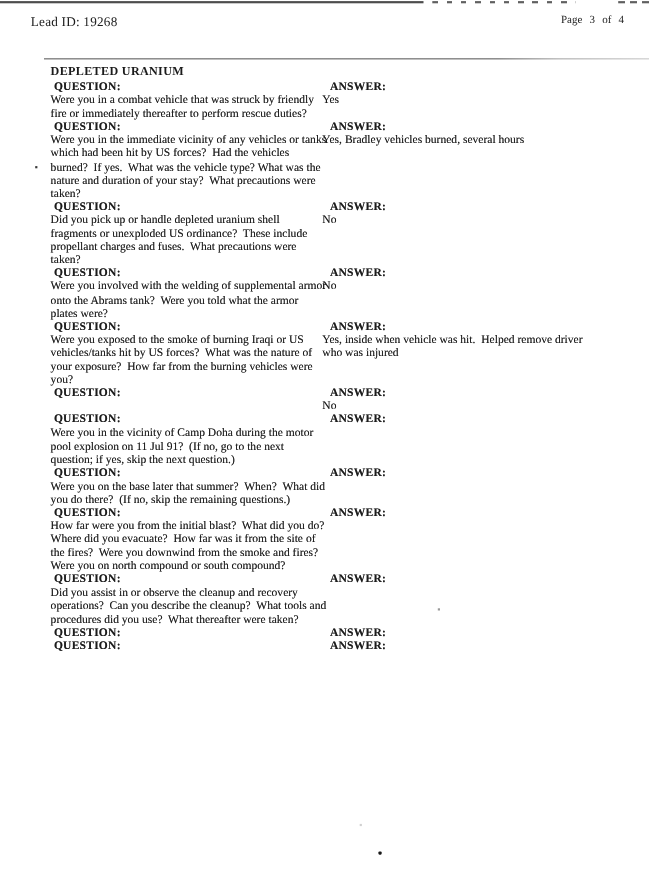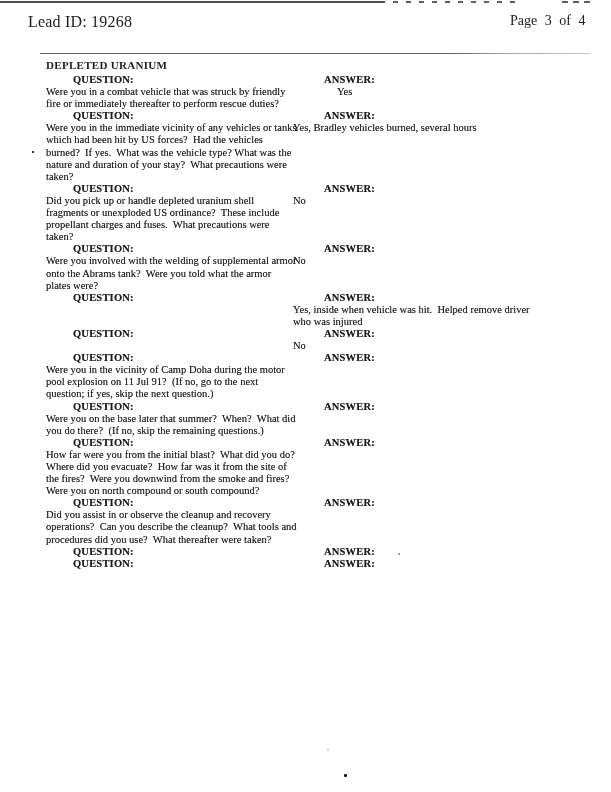--- a/index.html
+++ b/index.html
@@ -13,45 +13,45 @@
   }
   
   .top-bar { position:absolute; top:1px; left:0; width:385px; height:2px; background:#4d4d4d; }
   .top-dashes-1 { position:absolute; top:1px; left:393px; width:130px; height:2px;
     background:repeating-linear-gradient(90deg,#606060 0 5px,transparent 5px 13px); }
   .top-dashes-2 { position:absolute; top:1px; left:562px; width:30px; height:2px;
     background:repeating-linear-gradient(90deg,#606060 0 6px,transparent 6px 11px); }
 
   .lead-id {
     position:absolute; top:13px; left:28px;
-    font-size:16px; letter-spacing:0.2px;text-align:center;
+    font-size:12px; letter-spacing:0.2px;text-align:center;
   }
   .page-num {
     position:absolute; top:13px; left:510px;
-    font-size:14px; word-spacing:4px;
+    font-size:10px; word-spacing:4px;
   }
 
   .section-rule {
     position:absolute; top:53px; left:40px; width:550px; height:1px;
     background:linear-gradient(90deg,#5f5f5f 0 75%, rgba(95,95,95,0.55) 85%, rgba(95,95,95,0.35) 100%);
   }
   .section-title {
     position:absolute; top:59px; left:46px;
     font-size:11px; font-weight:bold; letter-spacing:0.3px;text-align:right;
   }
 
   .qa-list {
     position:absolute; top:74px; left:46px; width:548px;
     font-size:10.5px; line-height:12.1px;
     text-shadow:0 0 0.4px rgba(0,0,0,0.5);
   }
   .qa { display:flex; align-items:flex-start; }
   .qcol { width:247px; flex:none; }
   .acol { flex:1; min-width:0; }
-  .qa-label { font-weight:bold; padding-left:3px; letter-spacing:0.2px;margin-left:24px; }
+  .qa-label { font-weight:bold; padding-left:3px; letter-spacing:0.2px; }
   .alabel { padding-left:7px; }
   .qa-text { white-space:pre; }
 
   
   .dot { position:absolute; background:#111; }
   .dot-margin   { top:151px; left:32px;  width:2px; height:2px; background:#3a3a3a; }
   .dot-answer   { top:553px; left:398px; width:2px; height:2px; background:#555; opacity:.6; }
   .dot-faint    { top:749px; left:327px; width:2px; height:2px; background:#999; opacity:.45; }
   .dot-footer   { top:774px; left:344px; width:3px; height:3px; background:#181818; border-radius:1px; }
 </style>
@@ -70,21 +70,21 @@
 
 <div class="qa-list" id="qa-list">
   <div class="qa">
     <div class="qcol">
       <div class="qa-label">QUESTION:</div>
       <div class="qa-text">Were you in a combat vehicle that was struck by friendly
 fire or immediately thereafter to perform rescue duties?</div>
     </div>
     <div class="acol">
       <div class="qa-label alabel">ANSWER:</div>
-      <div class="qa-text alabel-text" style="padding-left:0;margin-left:44px;">Yes</div>
+      <div class="qa-text alabel-text" style="padding-left:0;">Yes</div>
     </div>
   </div>
 
   <div class="qa">
     <div class="qcol">
       <div class="qa-label">QUESTION:</div>
       <div class="qa-text">Were you in the immediate vicinity of any vehicles or tanks
 which had been hit by US forces?  Had the vehicles
 burned?  If yes.  What was the vehicle type? What was the
 nature and duration of your stay?  What precautions were
@@ -119,20 +119,24 @@
     </div>
     <div class="acol">
       <div class="qa-label alabel">ANSWER:</div>
       <div class="qa-text alabel-text" style="padding-left:0;">No</div>
     </div>
   </div>
 
   <div class="qa">
     <div class="qcol">
       <div class="qa-label">QUESTION:</div>
+      <div class="qa-text">Were you exposed to the smoke of burning Iraqi or US
+vehicles/tanks hit by US forces?  What was the nature of
+your exposure?  How far from the burning vehicles were
+you?</div>
     </div>
     <div class="acol">
       <div class="qa-label alabel">ANSWER:</div>
       <div class="qa-text alabel-text" style="padding-left:0;">Yes, inside when vehicle was hit.  Helped remove driver
 who was injured</div>
     </div>
   </div>
 
   <div class="qa">
     <div class="qcol">

